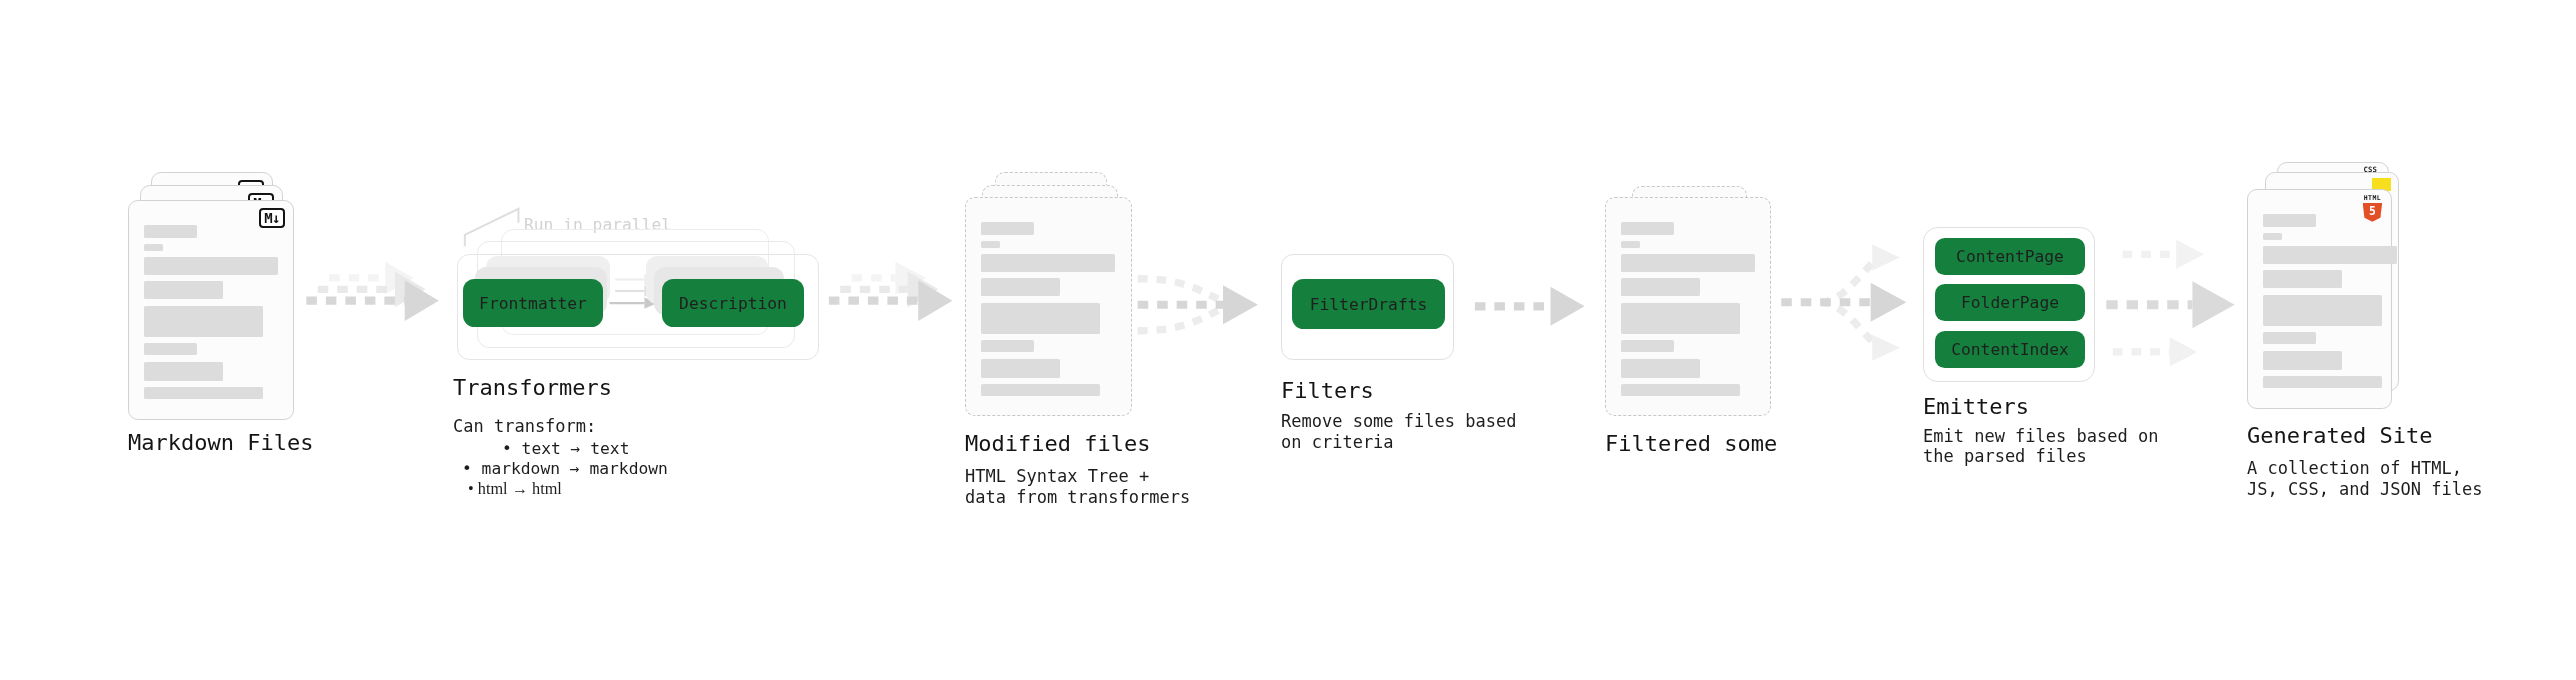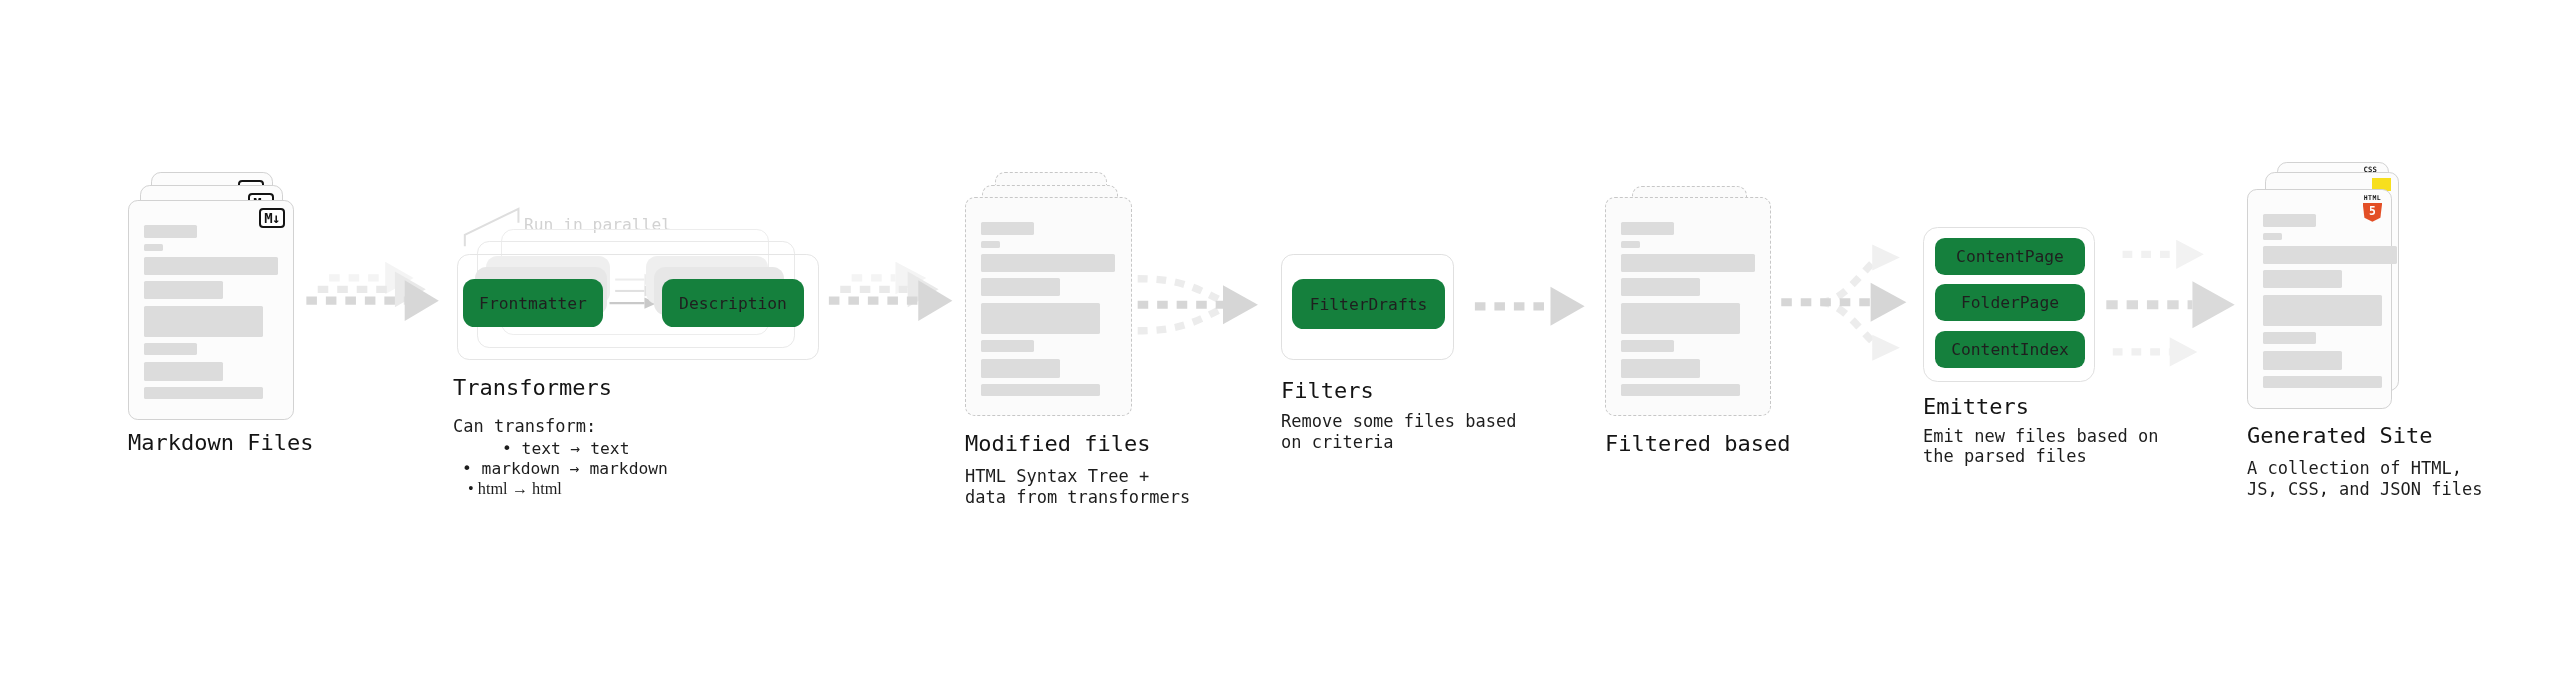--- a/index.html
+++ b/index.html
@@ -199,21 +199,21 @@
     <div class="fcard dashed" style="left:1605px;top:197px;width:166px;height:219px;">
       <div class="pl pl1"></div>
       <div class="pl pl2"></div>
       <div class="pl pl3"></div>
       <div class="pl pl4"></div>
       <div class="pl pl5"></div>
       <div class="pl pl6"></div>
       <div class="pl pl7"></div>
       <div class="pl pl8"></div>
     </div>
-    <div class="title" style="left:1605px;top:432px;">Filtered based</div>
+    <div class="title" style="left:1605px;top:432px;">Filtered some</div>
   </div>
 
   <div class="station">
     <div class="gbox" style="left:1923px;top:227px;width:172px;height:155px;border-color:#e0e0e0;border-radius:14.6px;"></div>
     <div class="pill" style="left:1935px;top:238px;width:150px;height:37px;border-radius:9.8px;">ContentPage</div>
     <div class="pill" style="left:1935px;top:284px;width:150px;height:37px;border-radius:9.8px;">FolderPage</div>
     <div class="pill" style="left:1935px;top:331px;width:150px;height:37px;border-radius:9.8px;">ContentIndex</div>
     <div class="title" style="left:1923px;top:395px;">Emitters</div>
     <div class="desc" style="left:1923px;top:426px;">Emit new files based on</div>
     <div class="desc" style="left:1923px;top:446px;">the parsed files</div>

